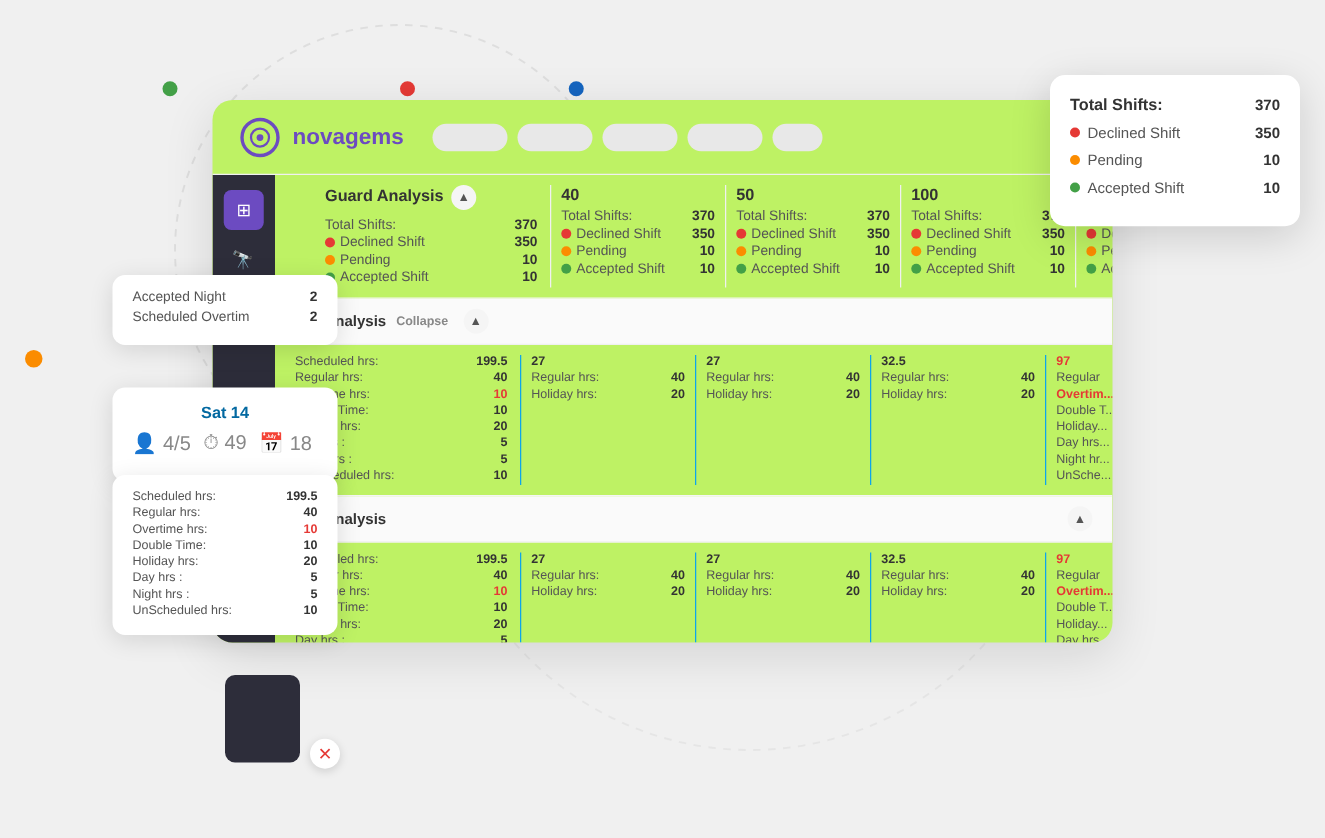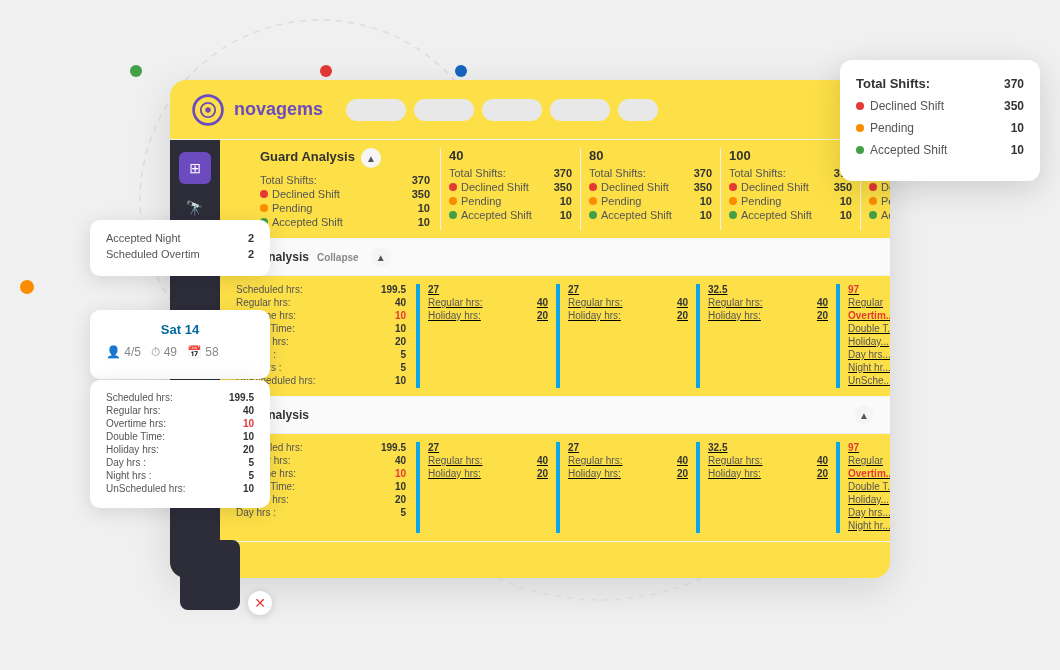--- a/index.html
+++ b/index.html
@@ -11,22 +11,22 @@
       overflow: hidden;
       position: relative;
     }
 
     
     .main-card {
       position: absolute;
       top: 80px;
       left: 170px;
       width: 720px;
-      height: 498px;
-      background: #fde047;
+      height: 434px;
+      background: #bef264;
       border-radius: 16px;
       box-shadow: 0 10px 40px rgba(0,0,0,0.12);
       overflow: hidden;
     }
 
     
     .top-nav {
       display: flex;
       align-items: center;
       padding: 0 20px;
@@ -184,22 +184,21 @@
       border-bottom: 1px solid #f5f5f5;
     }
     .hours-col {
       min-width: 180px;
       padding-right: 10px;
     }
     .hours-data-col {
       flex: 1;
       min-width: 140px;
       padding: 0 8px;
-      border-left: 4px solid #0ea5e9;
-      text-decoration: underline;
+      border-left: 1px solid #0ea5e9;
     }
     .hr-row {
       display: flex;
       justify-content: space-between;
       font-size: 10px;
       margin-bottom: 2px;
     }
     .hr-label { color: #555; }
     .hr-value { font-weight: 600; color: #333; }
     .hr-value-red { font-weight: 600; color: #e53935; text-align: center; }
@@ -276,21 +275,21 @@
       font-size: 13px;
       font-weight: 700;
       color: #0369a1;
       margin-bottom: 8px;
       text-align: center;
     }
     .sat-meta {
       display: flex;
       gap: 10px;
       margin-bottom: 8px;
-      font-size: 12px;
+      font-size: 16px;
       color: #888;
     }
 
     
     .hours-card {
       position: absolute;
       top: 380px;
       left: 90px;
       width: 180px;
       background: #fff;
@@ -452,21 +451,21 @@
           <span class="shift-label"><span class="dot dot-orange"></span>Pending</span>
           <span class="shift-value">10</span>
         </div>
         <div class="shift-row">
           <span class="shift-label"><span class="dot dot-green"></span>Accepted Shift</span>
           <span class="shift-value">10</span>
         </div>
       </div>
 
       <div class="data-col">
-        <div class="col-num">80</div>
+        <div class="col-num">50</div>
         <div class="shift-row">
           <span class="shift-label">Total Shifts:</span>
           <span class="shift-value">370</span>
         </div>
         <div class="shift-row">
           <span class="shift-label"><span class="dot dot-red"></span>Declined Shift</span>
           <span class="shift-value">350</span>
         </div>
         <div class="shift-row">
           <span class="shift-label"><span class="dot dot-orange"></span>Pending</span>
@@ -767,21 +766,21 @@
     <span>Scheduled Overtim</span>
     <span class="info-val">2</span>
   </div>
 </div>
 
 <div class="sat-card">
   <div class="sat-title">Sat 14</div>
   <div class="sat-meta">
     <span>👤 4/5</span>
     <span>⏱ 49</span>
-    <span>📅 58</span>
+    <span>📅 18</span>
   </div>
 </div>
 
 <div class="hours-card">
   <div class="hr-row">
     <span class="hr-label">Scheduled hrs:</span>
     <span class="hr-value">199.5</span>
   </div>
   <div class="hr-row">
     <span class="hr-label">Regular hrs:</span>

